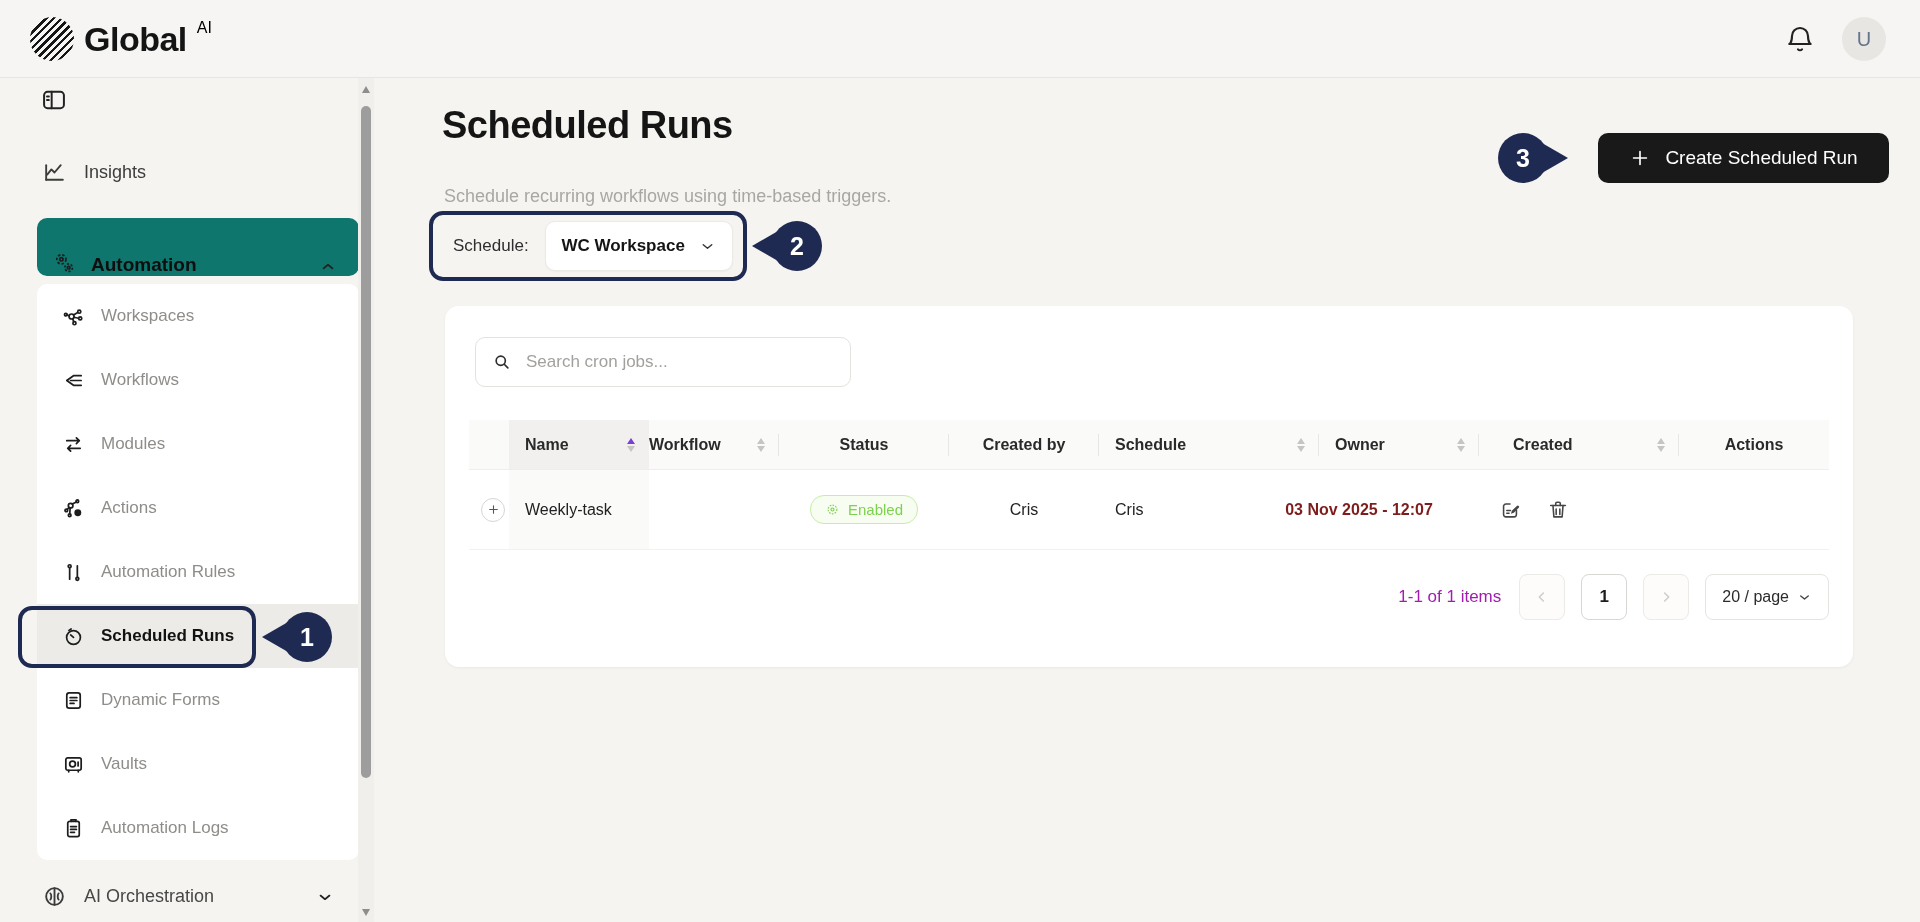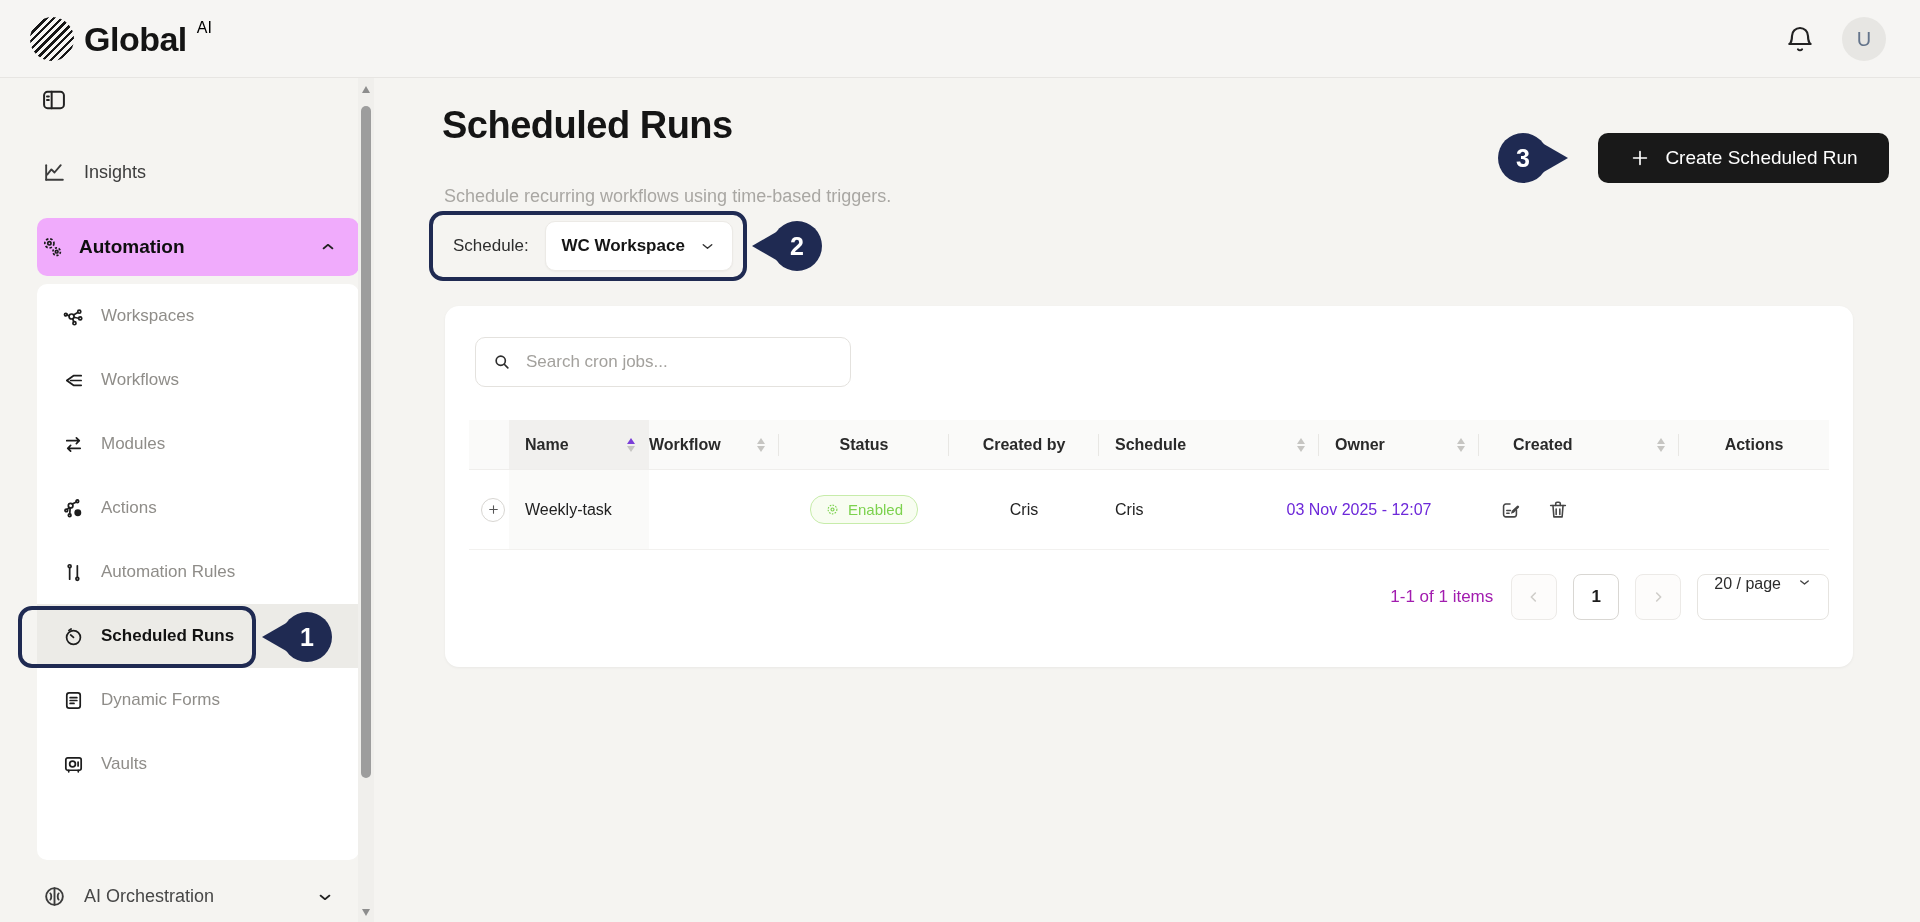--- a/index.html
+++ b/index.html
@@ -15,21 +15,21 @@
   .logo-sup { font-size:16px; font-weight:400; color:#000000; margin-left:0; position:relative; top:2px; }
   .bell { position:absolute; left:1784px; top:24px; width:32px; height:32px; color:#222; cursor:pointer; }
   .avatar { position:absolute; left:1842px; top:17px; width:44px; height:44px; border-radius:50%; background:#e7e6e3; display:flex; align-items:center; justify-content:center; font-size:20px; color:#64748b; cursor:pointer; }
 
   
   .sidebar { position:absolute; left:0; top:78px; width:358px; height:844px; }
   .panel-toggle { position:absolute; left:40px; top:8px; width:28px; height:28px; color:#222; cursor:pointer; }
   .side-item { display:flex; align-items:center; gap:17px; font-size:18px; color:#3c3c3c; cursor:pointer; }
   .insights { position:absolute; left:42px; top:82px; }
   .insights .lbl { color:#3c3c3c; }
-  .group-header { position:absolute; left:37px; top:140px; width:322px; height:58px; background:#f0abfc; border-radius:10px; display:flex; align-items:center; padding-left:3px; gap:14px; cursor:pointer; }
+  .group-header { position:absolute; left:37px; top:140px; width:322px; height:58px; background:#0f766e; border-radius:10px; display:flex; align-items:flex-end; padding-left:15px; gap:14px; cursor:pointer; }
   .group-header .lbl { font-size:19px; font-weight:700; color:#0e0e0e; }
   .group-header .chev { position:absolute; right:22px; color:#222; }
   .group-body { position:absolute; left:37px; top:206px; width:322px; height:576px; background:#fff; border-radius:10px; overflow:hidden; }
   .sub-item { height:64px; display:flex; align-items:center; padding-left:25px; gap:16px; font-size:17px; color:#8f8d89; cursor:pointer; }
   .sub-item .ic { color:#1d1d1d; }
   .sub-item.selected { background:#ecebe7; color:#121212; font-weight:700; }
   .ai-orch { position:absolute; left:42px; top:806px; width:300px; }
   .ai-orch .lbl { color:#474747; }
   .ai-orch .chev { position:absolute; right:8px; color:#222; }
 
@@ -73,27 +73,27 @@
   .car-up { width:0; height:0; border-left:4.5px solid transparent; border-right:4.5px solid transparent; border-bottom:6px solid #c6c5c2; }
   .car-down { width:0; height:0; border-left:4.5px solid transparent; border-right:4.5px solid transparent; border-top:6px solid #c6c5c2; }
   .car-up.active { border-bottom-color:#7b3fd8; }
 
   .expand-btn { width:24px; height:24px; border-radius:50%; border:1px solid #d8d6d2; background:#fff; color:#555; display:flex; align-items:center; justify-content:center; margin-left:12px; cursor:pointer; font-size:16px; line-height:1; }
   .badge { display:inline-flex; align-items:center; gap:8px; padding:5px 14px; border-radius:14px; background:#f8fdf1; border:1px solid #c7ecaa; color:#7cd24e; font-size:15px; }
   .badge .gear { color:#7cd24e; }
   .cron-box { display:inline-block; width:196px; padding:6px 10px; background:#f6f5f2; border:1px solid #dcdad6; border-radius:6px; font-family:"DejaVu Sans Mono",monospace; font-size:14px; color:#333; }
   .act-ic { width:22px; height:22px; color:#454545; cursor:pointer; }
   .actions-cell { gap:26px; }
-  .created-txt { font-weight:400; color:#6d28d9; }
+  .created-txt { font-weight:700; color:#7f1d1d; }
 
   .pager { position:absolute; right:24px; top:268px; display:flex; align-items:center; gap:16px; }
   .pg-total { font-size:17px; color:#a21caf; margin-right:2px; }
   .pg-btn { width:46px; height:46px; border-radius:8px; border:1px solid #eceae7; background:#fdfcfb; display:flex; align-items:center; justify-content:center; color:#cfcdc9; cursor:pointer; }
   .pg-num { width:46px; height:46px; border-radius:8px; border:1px solid #d9d7d3; background:#fff; display:flex; align-items:center; justify-content:center; font-size:17px; font-weight:700; color:#1c1c1c; cursor:pointer; }
-  .pg-size { height:46px; padding:0 16px; border-radius:8px; border:1px solid #e6e4e0; background:#fff; display:flex; gap:16px; font-size:16px; color:#2c2c2c; cursor:pointer; }
+  .pg-size { height:46px; padding:0 16px; border-radius:8px; border:1px solid #e6e4e0; background:#fff; display:flex; align-items:center; gap:8px; font-size:16px; color:#2c2c2c; cursor:pointer; }
   .pg-size .chev{ color:#444; }
 
   
   .hl-box1 { position:absolute; left:18px; top:606px; width:238px; height:62px; border:4px solid #1f2a52; border-radius:14px; z-index:8; pointer-events:none; }
   .marker { position:absolute; width:50px; height:50px; border-radius:50%; background:#1f2a52; color:#fff; font-size:25px; font-weight:700; display:flex; align-items:center; justify-content:center; z-index:9; }
   .marker.tail-left::before { content:""; position:absolute; left:-20px; top:50%; transform:translateY(-50%); width:0; height:0; border-top:15px solid transparent; border-bottom:15px solid transparent; border-right:26px solid #1f2a52; }
   .marker.tail-right::after { content:""; position:absolute; right:-20px; top:50%; transform:translateY(-50%); width:0; height:0; border-top:15px solid transparent; border-bottom:15px solid transparent; border-left:26px solid #1f2a52; }
   .m1 { left:282px; top:612px; }
   .m2 { left:772px; top:221px; }
   .m3 { left:1498px; top:133px; }
@@ -233,20 +233,30 @@
     <div class="sub-item">
       <span class="ic">
         <svg viewBox="0 0 24 24" width="23" height="23" fill="none" stroke="currentColor" stroke-width="1.8" stroke-linecap="round">
           <rect x="4" y="5" width="16" height="13" rx="2"></rect>
             <circle cx="11" cy="11.5" r="3"></circle>
             <path d="M16.8 9.5v4"></path>
             <path d="M7 18v1.6M17 18v1.6"></path>
         </svg>
       </span>
       <span class="lbl">Vaults</span>
+    </div>
+    <div class="sub-item">
+      <span class="ic">
+        <svg viewBox="0 0 24 24" width="23" height="23" fill="none" stroke="currentColor" stroke-width="1.8" stroke-linecap="round">
+          <rect x="6" y="4.5" width="12" height="16" rx="2"></rect>
+            <path d="M9.5 4.5V3h5v1.5"></path>
+            <path d="M9 10h6M9 13h6M9 16h4"></path>
+        </svg>
+      </span>
+      <span class="lbl">Automation Logs</span>
     </div>
   </div>
 
   <div class="side-item ai-orch">
     <span class="ic">
       <svg viewBox="0 0 24 24" width="25" height="25" fill="none" stroke="currentColor" stroke-width="1.8" stroke-linecap="round">
         <circle cx="12" cy="12" r="8"></circle>
           <path d="M12 4v16"></path>
           <path d="M8 9c1.2 1 1.2 5 0 6M16 9c-1.2 1-1.2 5 0 6"></path>
       </svg>

